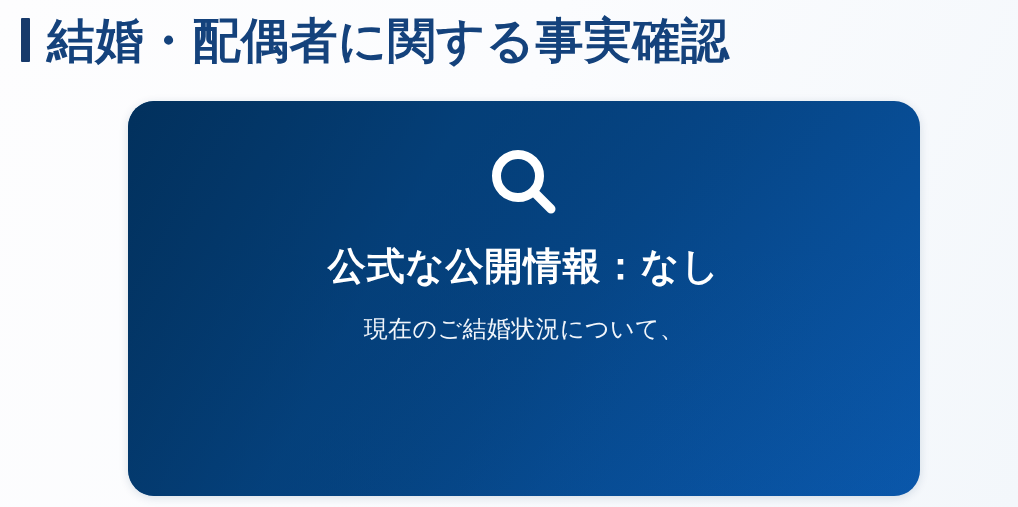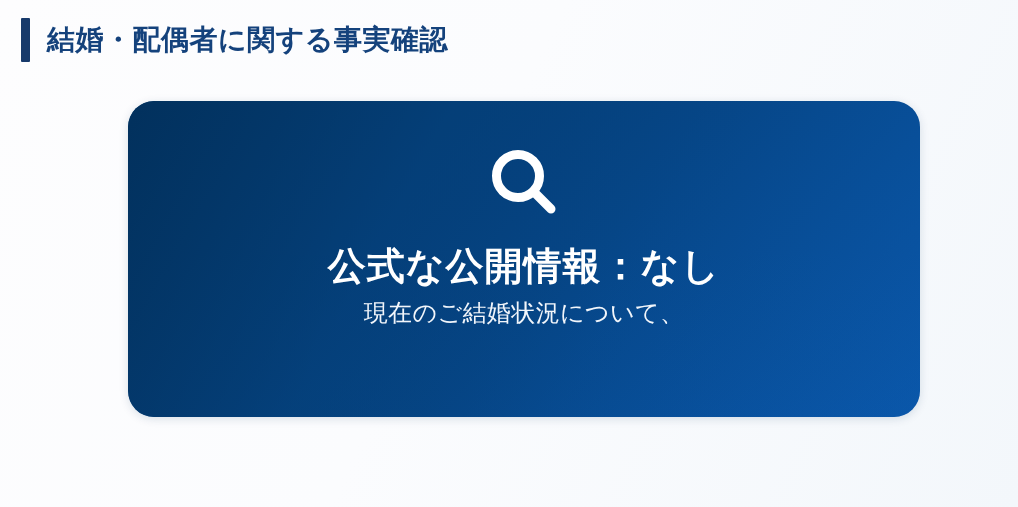--- a/index.html
+++ b/index.html
@@ -32,35 +32,35 @@
   }
   .accent-bar {
     width: 9px;
     height: 44px;
     background: #173a6b;
     border-radius: 1px;
     flex: 0 0 auto;
   }
   .section-title {
     margin-left: 17px;
-    font-size: 28px;
+    font-size: 48px;
     font-weight: 700;
     line-height: 1;
     color: #14427c;
     letter-spacing: 0.5px;
     white-space: nowrap;
   }
 
   
   .info-card {
     position: absolute;
     left: 128px;
     top: 101px;
     width: 792px;
-    height: 316px;
+    height: 395px;
     border-radius: 26px;
     background: linear-gradient(135deg, #033868 0%, #05407c 38%, #07499160 55%, #0a56a8 100%);
     background-color: #05437f;
     box-sizing: border-box;
     display: flex;
     flex-direction: column;
     align-items: center;
     overflow: hidden;
     box-shadow: 0 2px 10px rgba(10, 50, 95, 0.14);
   }
@@ -103,21 +103,21 @@
     font-size: 38px;
     font-weight: 700;
     line-height: 1.15;
     color: #ffffff;
     letter-spacing: 1px;
     white-space: nowrap;
     text-align: center;
   }
 
   .card-body {
-    margin-top: 6px;
+    margin-top: 22px;
     font-size: 24px;
     font-weight: 400;
     line-height: 1.52;
     color: #f2f6fb;
     text-align: center;
     letter-spacing: 0.4px;
   }
   .card-body .line {
     display: block;
     white-space: nowrap;

